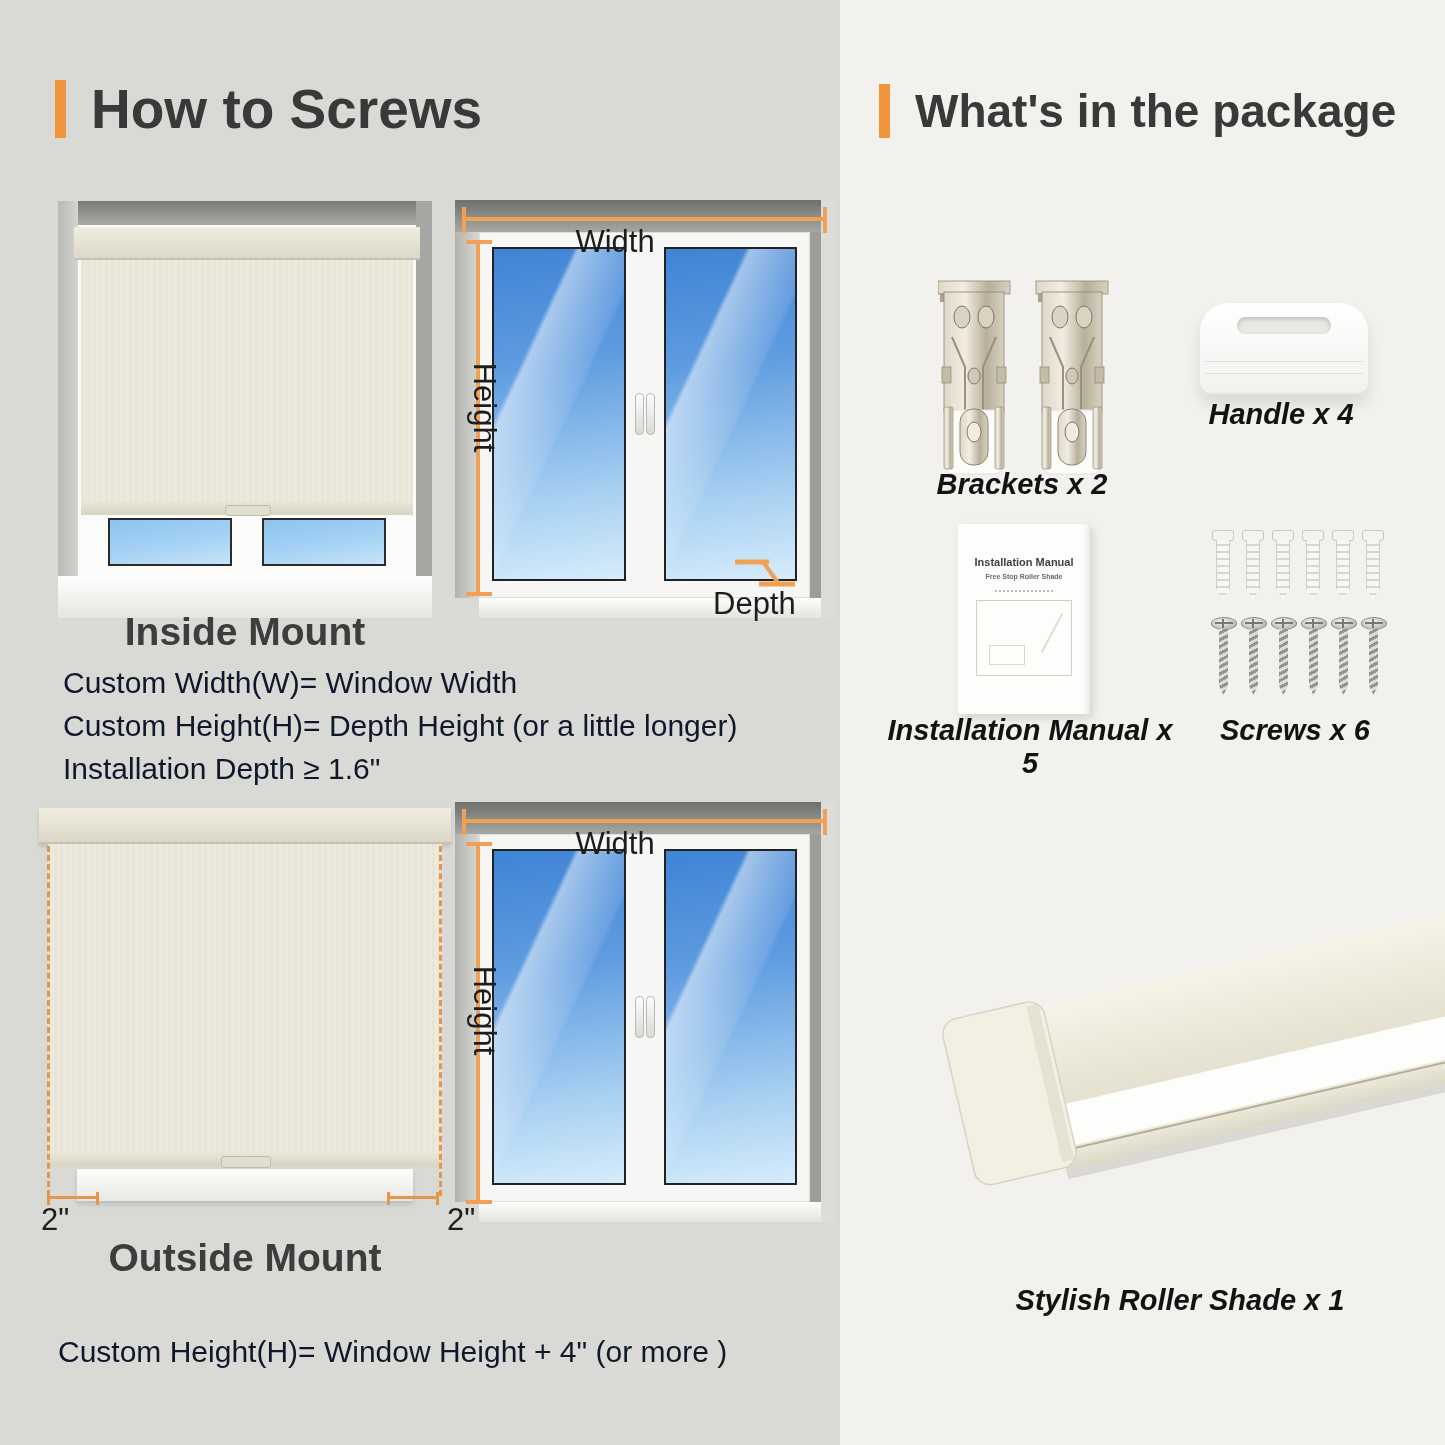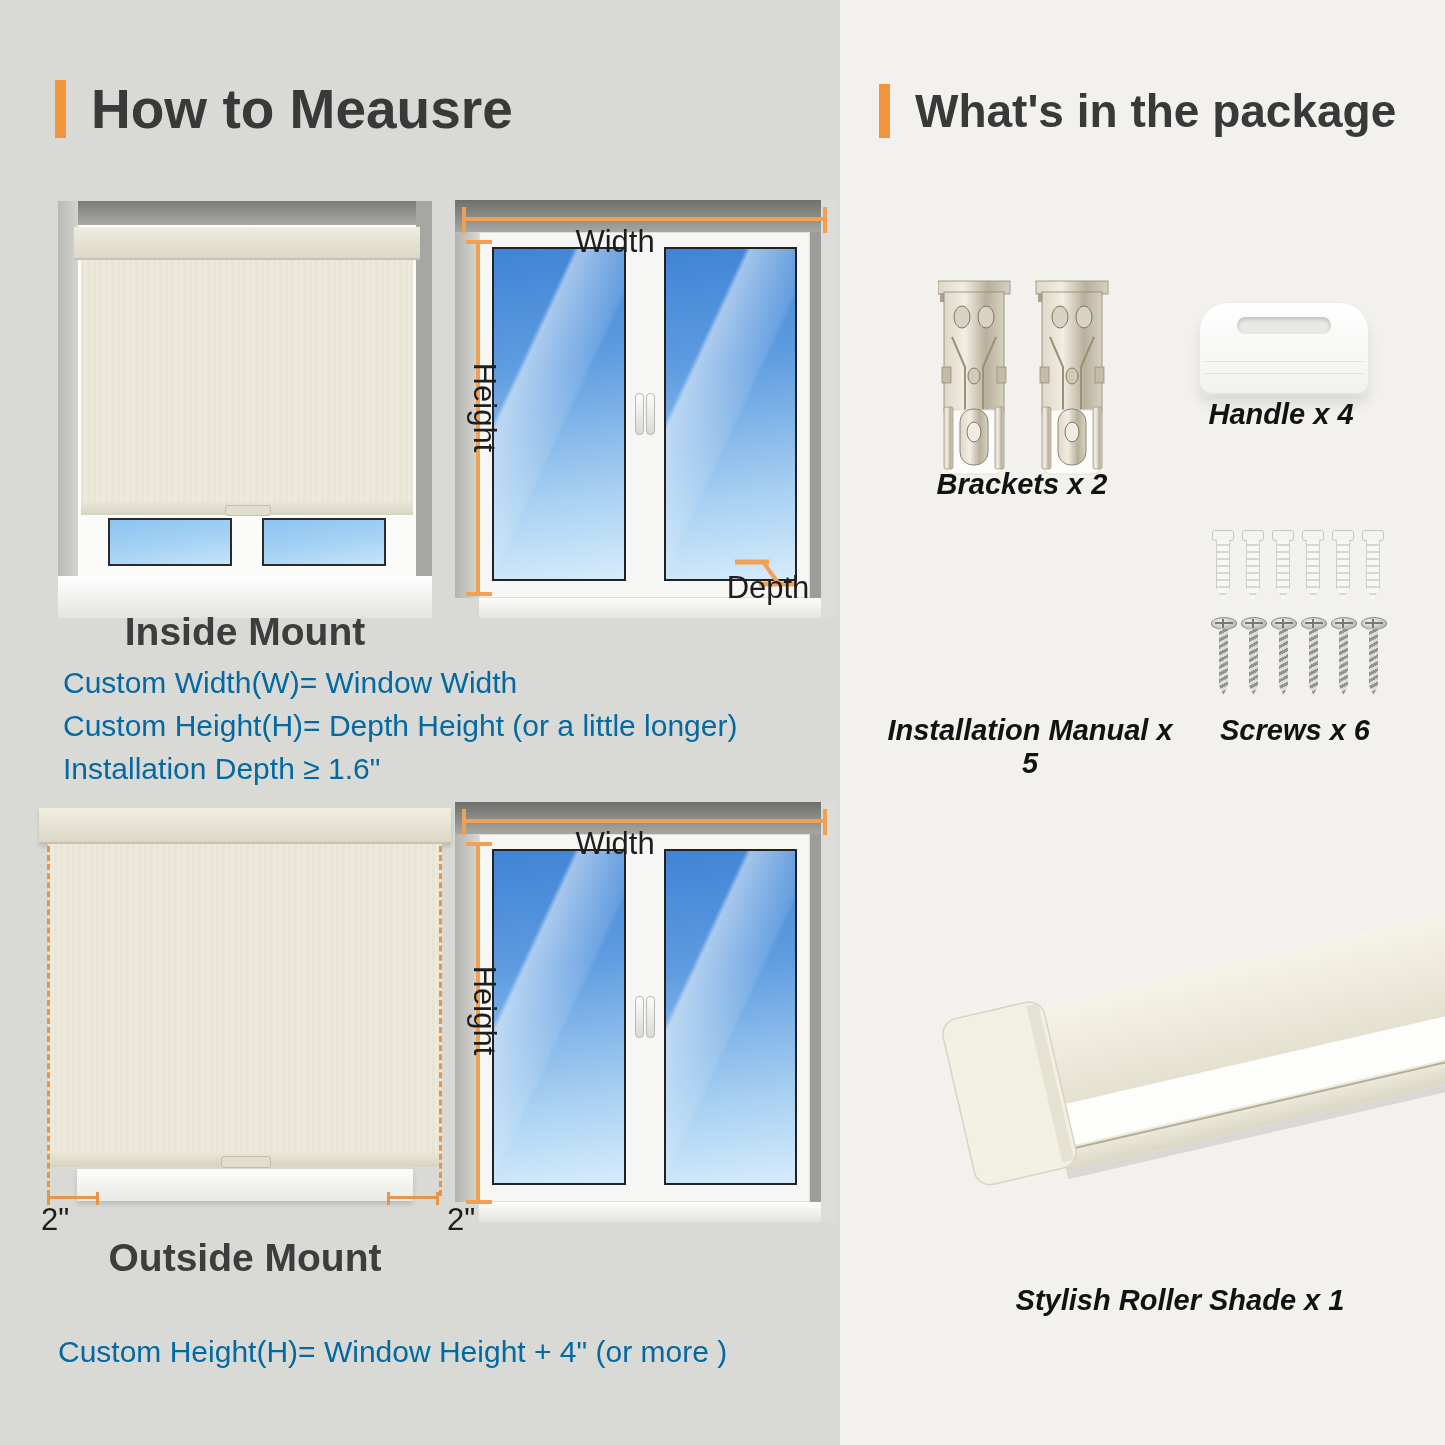--- a/index.html
+++ b/index.html
@@ -62,21 +62,21 @@
   .m-line-h::before{left:0;}
   .m-line-h::after{right:0;}
   .m-line-v{border-left:4px solid #f0a155;width:0;}
   .m-line-v::before,.m-line-v::after{content:"";position:absolute;left:-14px;width:26px;height:4px;background:#f0a155;}
   .m-line-v::before{top:0;}
   .m-line-v::after{bottom:0;}
   .m-lbl{font-size:31px;color:#1d1d1d;line-height:1;position:absolute;}
   .lbl-w{top:26px;left:0;width:320px;text-align:center;}
   .lbl-h{left:-26px;top:46%;transform:rotate(90deg);transform-origin:center;width:110px;text-align:center;}
   .depth-svg{left:278px;top:358px;}
-  .lbl-d{left:258px;top:372px;width:110px;text-align:center;}
+  .lbl-d{left:258px;top:388px;width:110px;}
 
   
   .dC .cassette-o{left:4px;right:4px;top:8px;height:34px;background:linear-gradient(#f1eee1,#dbd7c6);
       border-bottom:2px solid #c6c2af;box-shadow:0 3px 4px rgba(0,0,0,0.12);}
   .dC .fabric-o{left:13px;right:13px;top:44px;height:309px;
       background:repeating-linear-gradient(90deg,rgba(0,0,0,0.020) 0 3px,rgba(255,255,255,0.02) 3px 6px),#edeadc;}
   .dC .bottom-bar-o{left:13px;right:13px;top:353px;height:14px;background:linear-gradient(#e9e6d7,#d7d3c1);}
   .dC .bar-tab{left:50%;top:3px;width:48px;height:10px;margin-left:-24px;background:#e2decd;border:1px solid #c2bead;border-radius:3px;}
   .dC .sill-o{left:42px;right:42px;top:369px;height:32px;background:linear-gradient(#fdfdfb,#e8e8e4);box-shadow:0 3px 5px rgba(0,0,0,0.14);}
   .dC .dash{top:46px;height:350px;width:0;border-left:3px dashed #e6964a;}
@@ -85,21 +85,21 @@
   .dC .tick{top:396px;height:0;border-top:3px solid #e6964a;}
   .dC .tick::before,.dC .tick::after{content:"";position:absolute;top:-7px;width:3px;height:13px;background:#e6964a;}
   .dC .tick::before{left:0;} .dC .tick::after{right:0;}
   .dC .tick-l{left:12px;width:52px;}
   .dC .tick-r{left:352px;width:52px;}
   .gap-lbl{font-size:31px;color:#1d1d1d;top:402px;}
   .gap-l{left:6px;} .gap-r{left:412px;}
 
   
   .mount-heading{position:absolute;text-align:center;font-weight:bold;font-size:39px;color:#3d3d3d;}
-  .rule-line{position:absolute;font-size:30px;color:#0369a1;line-height:1;white-space:pre;}
+  .rule-line{position:absolute;font-size:30px;color:#0f172a;line-height:1;white-space:pre;}
 
   
   .pkg-label{position:absolute;font-size:29px;font-weight:bold;font-style:italic;color:#121212;text-align:center;}
 
   .handle-g{position:absolute;left:1200px;top:303px;width:168px;height:92px;
       background:linear-gradient(#ffffff,#f1f1ee);border-radius:28px 28px 10px 12px;
       box-shadow:0 9px 14px rgba(0,0,0,0.10), inset 0 -2px 0 #e3e2de;}
   .handle-g::before{content:"";position:absolute;left:50%;top:14px;transform:translateX(-50%);
       width:94px;height:17px;border-radius:9px;background:#e9e8e3;box-shadow:inset 0 2px 4px rgba(0,0,0,0.20);}
   .handle-g::after{content:"";position:absolute;left:5px;right:5px;top:58px;height:11px;
@@ -132,21 +132,21 @@
 
   svg{position:absolute;overflow:hidden;}
 </style>
 </head>
 <body>
 
 <div class="page">
 
   <div class="sec-title" style="left:55px;top:80px;">
     <span class="accent-bar bar-l"></span>
-    <span class="title-text title-l">How to Meausre</span>
+    <span class="title-text title-l">How to Screws</span>
   </div>
 
   <div class="diagram dA" style="left:50px;top:193px;width:390px;height:425px;">
     <div class="rec-top"></div>
     <div class="rec-left"></div>
     <div class="rec-right"></div>
     <div class="rec-inner"></div>
     <div class="cassette"></div>
     <div class="fabric"></div>
     <div class="bottom-bar">
@@ -266,20 +266,26 @@
       <rect x="22" y="130" width="28" height="56" rx="13" fill="url(#met)" stroke="#8f8670"></rect>
       <ellipse cx="36" cy="153" rx="7" ry="10" fill="#efede3" stroke="#7f7660"></ellipse>
     </g>
     <use href="#bk" x="98"></use>
   </svg>
   <div class="pkg-label" style="left:902px;top:468px;width:240px;">Brackets x 2</div>
 
   <div class="handle-g"></div>
   <div class="pkg-label" style="left:1166px;top:398px;width:230px;">Handle x 4</div>
 
+  <div class="manual-g">
+    <div class="manual-title">Installation Manual</div>
+    <div class="manual-sub">Free Stop Roller Shade</div>
+    <div class="manual-row"></div>
+    <div class="manual-fig"></div>
+  </div>
   <div class="pkg-label" style="left:880px;top:714px;width:300px;">Installation Manual x 5</div>
 
   <div class="anchor-g" style="left:1212px;top:530px;">
       <span class="a-cap"></span>
       <span class="a-body"></span>
     </div>
   <div class="anchor-g" style="left:1242px;top:530px;">
       <span class="a-cap"></span>
       <span class="a-body"></span>
     </div>

